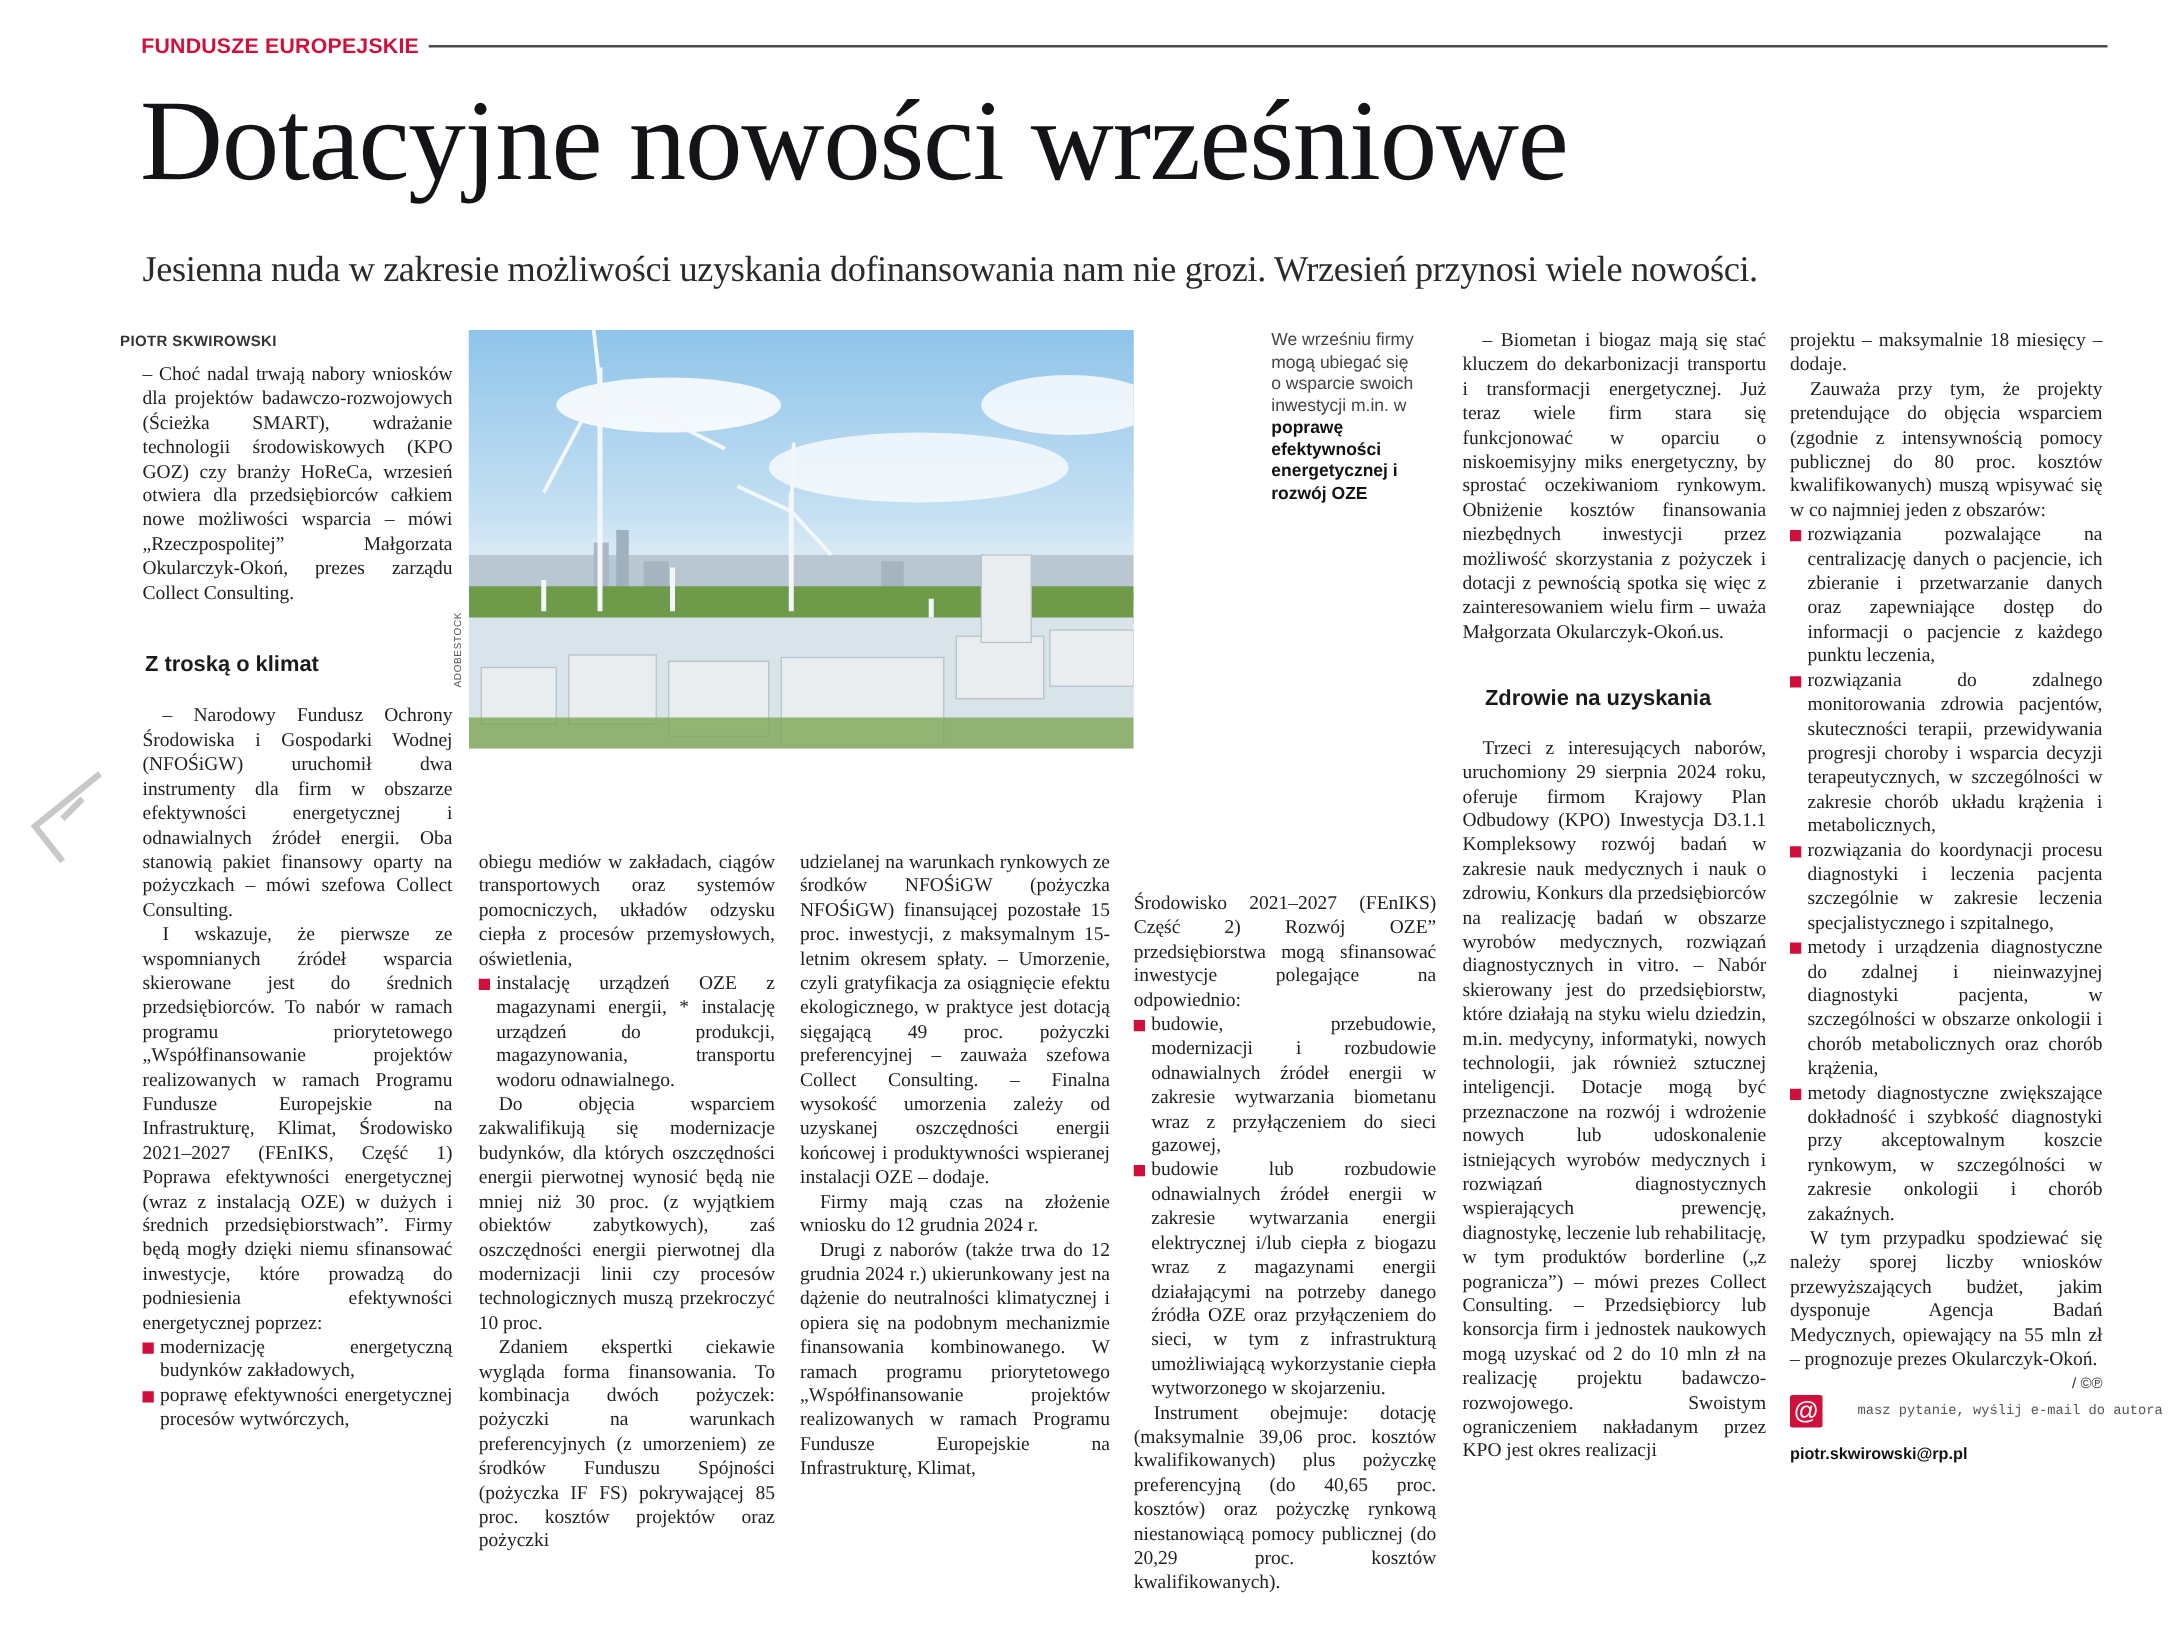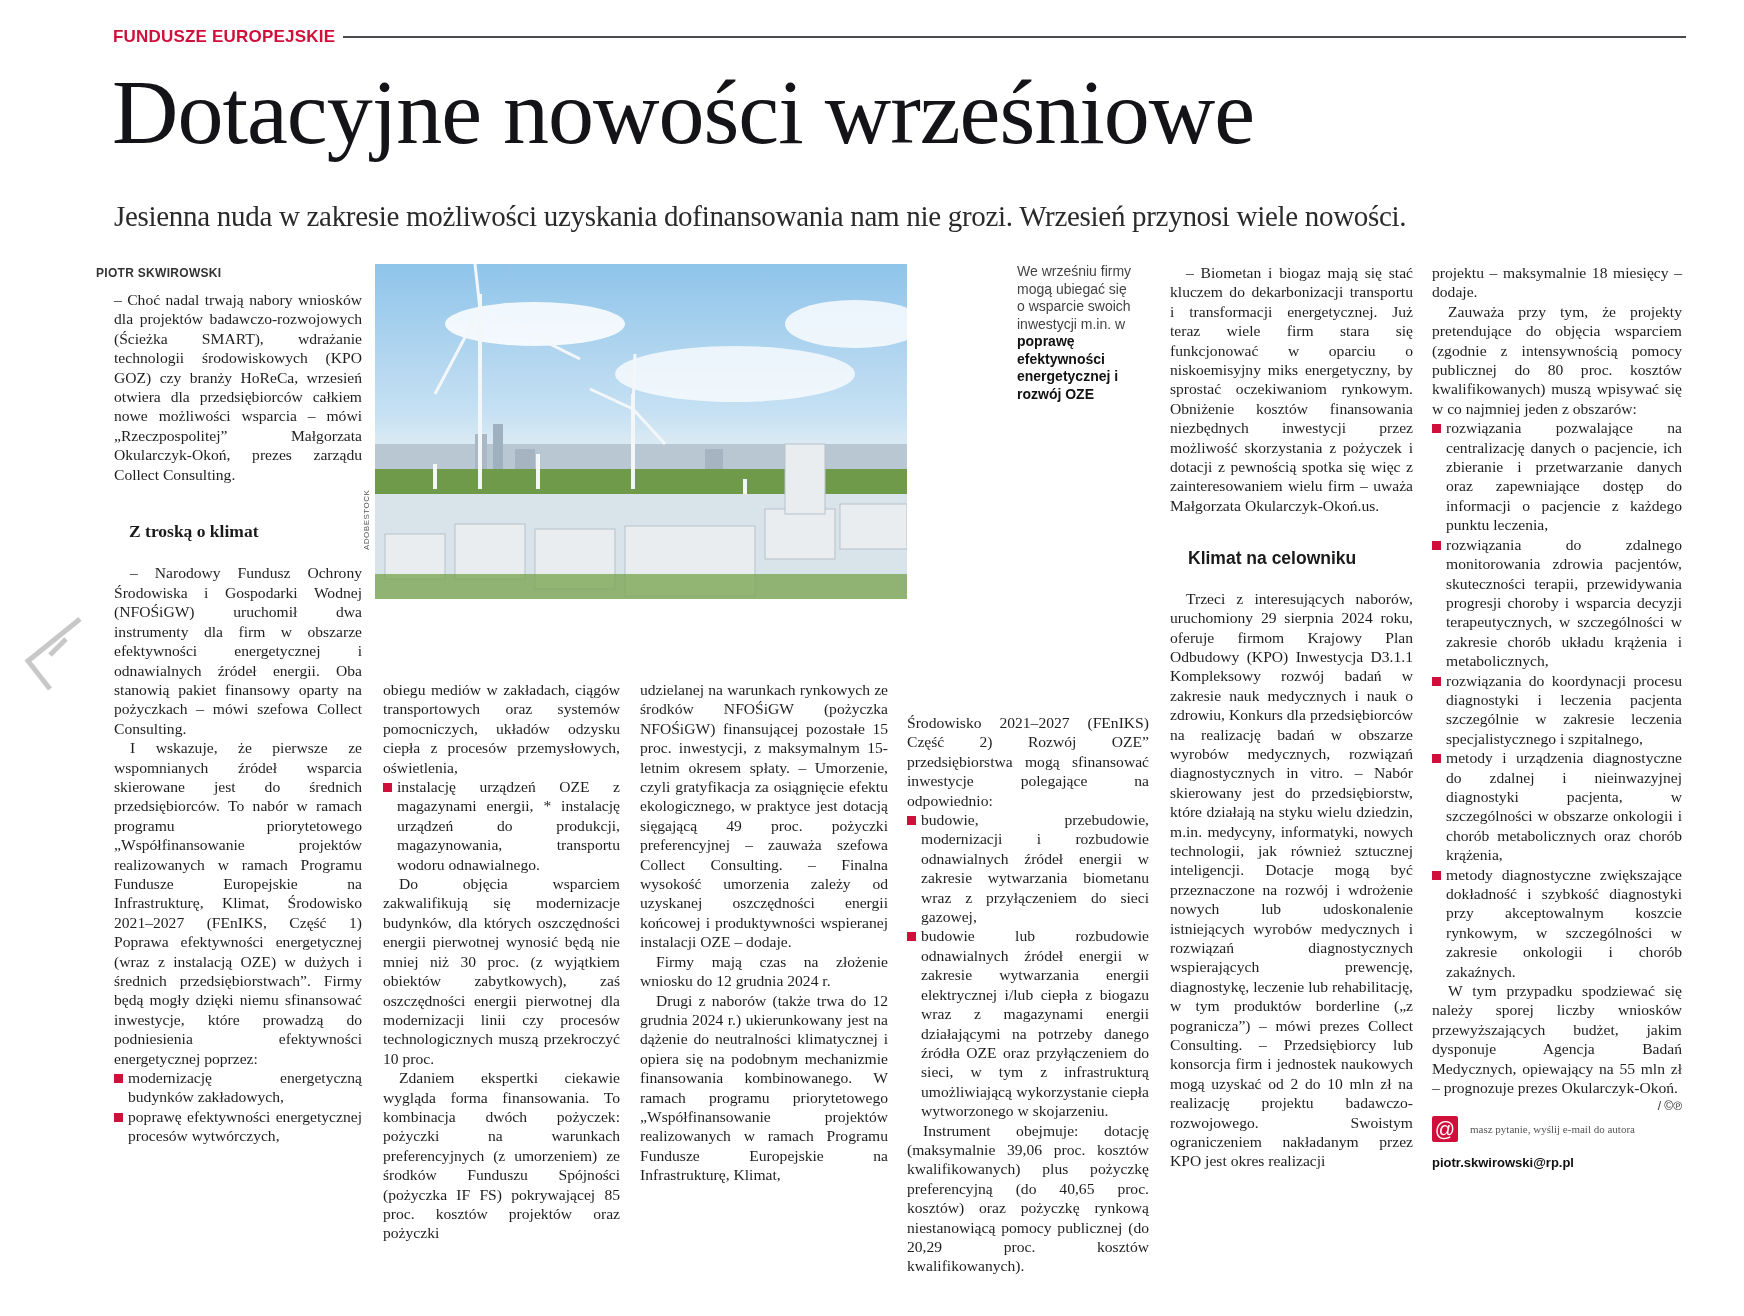--- a/index.html
+++ b/index.html
@@ -24,21 +24,21 @@
   .photo { position:absolute; left:375px; top:264px; width:532px; height:335px; overflow:hidden; background:linear-gradient(#8fc4ea 0%, #c7e1f3 45%, #e9f1f5 60%); }
   .credit { position:absolute; left:362px; top:550px; font-family:"Liberation Sans", sans-serif; font-size:8px; color:#555; transform:rotate(-90deg); transform-origin:left top; letter-spacing:0.5px; }
 
   .caption { position:absolute; left:1017px; top:263px; width:120px; font-family:"Liberation Sans", sans-serif; font-size:14px; line-height:17.5px; color:#444; }
   .caption b { color:#111; }
 
   .nav-arrow { position:absolute; left:22px; top:615px; width:62px; height:80px; cursor:pointer; }
 
   .contact-row { position:absolute; left:1432px; top:1116px; display:flex; align-items:center; }
   .at-icon { width:26px; height:26px; background:#d0103a; color:#fff; font-family:"Liberation Sans", sans-serif; font-size:20px; display:flex; align-items:center; justify-content:center; border-radius:2px; }
-  .contact-hint { font-family:Liberation Serif, serif; font-size:11px; color:#555; margin-left:12px; }
+  .contact-hint { font-family:Liberation Mono, monospace; font-size:11px; color:#555; margin-left:28px; }
   .contact-email { position:absolute; left:1432px; top:1155px; font-family:"Liberation Sans", sans-serif; font-weight:bold; font-size:13px; color:#111; }
   .author-sign { font-family:"Liberation Sans", sans-serif; font-size:12px; color:#333; float:right; }
 </style>
 </head>
 <body>
 
 <div class="nav-arrow">
   <svg width="62" height="80" viewBox="0 0 62 80">
     <polyline points="58,4 6,46 28,74" fill="none" stroke="#c8c8c8" stroke-width="5"></polyline>
     <polyline points="44,24 28,40" fill="none" stroke="#c8c8c8" stroke-width="5"></polyline>
@@ -50,21 +50,21 @@
   <span class="section-rule"></span>
 </div>
 
 <h1 class="headline">Dotacyjne nowości wrześniowe</h1>
 <div class="lead">Jesienna nuda w zakresie możliwości uzyskania dofinansowania nam nie grozi. Wrzesień przynosi wiele nowości.</div>
 <div class="byline">PIOTR SKWIROWSKI</div>
 
 <div class="col" style="left:114px; top:290px; width:248px;">
   <p class="noindent">– Choć nadal trwają nabory wniosków dla projektów badawczo-rozwojowych (Ścieżka SMART), wdrażanie technologii środowiskowych (KPO GOZ) czy branży HoReCa, wrzesień otwiera dla przedsiębiorców całkiem nowe możliwości wsparcia – mówi „Rzeczpospolitej” Małgorzata Okularczyk-Okoń, prezes zarządu Collect Consulting.</p>
   <div style="height:38px"></div>
-  <h3 class="subhead" style="margin-left:15px;font-family:Liberation Serif, serif;">Z troską o klimat</h3>
+  <h3 class="subhead" style="margin-left:2px;">Z troską o klimat</h3>
   <div style="height:22px"></div>
   <p>– Narodowy Fundusz Ochrony Środowiska i Gospodarki Wodnej (NFOŚiGW) uruchomił dwa instrumenty dla firm w obszarze efektywności energetycznej i odnawialnych źródeł energii. Oba stanowią pakiet finansowy oparty na pożyczkach – mówi szefowa Collect Consulting.</p>
   <p>I wskazuje, że pierwsze ze wspomnianych źródeł wsparcia skierowane jest do średnich przedsiębiorców. To nabór w ramach programu priorytetowego „Współfinansowanie projektów realizowanych w ramach Programu Fundusze Europejskie na Infrastrukturę, Klimat, Środowisko 2021–2027 (FEnIKS, Część 1) Poprawa efektywności energetycznej (wraz z instalacją OZE) w dużych i średnich przedsiębiorstwach”. Firmy będą mogły dzięki niemu sfinansować inwestycje, które prowadzą do podniesienia efektywności energetycznej poprzez:</p>
   <p class="bullet">modernizację energetyczną budynków zakładowych,</p>
   <p class="bullet">poprawę efektywności energetycznej procesów wytwórczych,</p>
 </div>
 
 <div class="photo">
   <svg width="532" height="335" viewBox="0 0 532 335">
     <ellipse cx="160" cy="60" rx="90" ry="22" fill="#ffffff" opacity="0.85"></ellipse>
@@ -127,21 +127,21 @@
 <div class="col" style="left:907px; top:713px; width:242px;">
   <p class="noindent">Środowisko 2021–2027 (FEnIKS) Część 2) Rozwój OZE” przedsiębiorstwa mogą sfinansować inwestycje polegające na odpowiednio:</p>
   <p class="bullet">budowie, przebudowie, modernizacji i rozbudowie odnawialnych źródeł energii w zakresie wytwarzania biometanu wraz z przyłączeniem do sieci gazowej,</p>
   <p class="bullet">budowie lub rozbudowie odnawialnych źródeł energii w zakresie wytwarzania energii elektrycznej i/lub ciepła z biogazu wraz z magazynami energii działającymi na potrzeby danego źródła OZE oraz przyłączeniem do sieci, w tym z infrastrukturą umożliwiającą wykorzystanie ciepła wytworzonego w skojarzeniu.</p>
   <p>Instrument obejmuje: dotację (maksymalnie 39,06 proc. kosztów kwalifikowanych) plus pożyczkę preferencyjną (do 40,65 proc. kosztów) oraz pożyczkę rynkową niestanowiącą pomocy publicznej (do 20,29 proc. kosztów kwalifikowanych).</p>
 </div>
 
 <div class="col" style="left:1170px; top:263px; width:243px;">
   <p>– Biometan i biogaz mają się stać kluczem do dekarbonizacji transportu i transformacji energetycznej. Już teraz wiele firm stara się funkcjonować w oparciu o niskoemisyjny miks energetyczny, by sprostać oczekiwaniom rynkowym. Obniżenie kosztów finansowania niezbędnych inwestycji przez możliwość skorzystania z pożyczek i dotacji z pewnością spotka się więc z zainteresowaniem wielu firm – uważa Małgorzata Okularczyk-Okoń.us.</p>
   <div style="height:34px"></div>
-  <h3 class="subhead" style="margin-left:18px;">Klimat na celowniku</h3>
+  <h3 class="subhead" style="margin-left:18px;">Zdrowie na uzyskania</h3>
   <div style="height:20px"></div>
   <p>Trzeci z interesujących naborów, uruchomiony 29 sierpnia 2024 roku, oferuje firmom Krajowy Plan Odbudowy (KPO) Inwestycja D3.1.1 Kompleksowy rozwój badań w zakresie nauk medycznych i nauk o zdrowiu, Konkurs dla przedsiębiorców na realizację badań w obszarze wyrobów medycznych, rozwiązań diagnostycznych in vitro. – Nabór skierowany jest do przedsiębiorstw, które działają na styku wielu dziedzin, m.in. medycyny, informatyki, nowych technologii, jak również sztucznej inteligencji. Dotacje mogą być przeznaczone na rozwój i wdrożenie nowych lub udoskonalenie istniejących wyrobów medycznych i rozwiązań diagnostycznych wspierających prewencję, diagnostykę, leczenie lub rehabilitację, w tym produktów borderline („z pogranicza”) – mówi prezes Collect Consulting. – Przedsiębiorcy lub konsorcja firm i jednostek naukowych mogą uzyskać od 2 do 10 mln zł na realizację projektu badawczo-rozwojowego. Swoistym ograniczeniem nakładanym przez KPO jest okres realizacji</p>
 </div>
 
 <div class="col" style="left:1432px; top:263px; width:250px;">
   <p class="noindent">projektu – maksymalnie 18 miesięcy – dodaje.</p>
   <p>Zauważa przy tym, że projekty pretendujące do objęcia wsparciem (zgodnie z intensywnością pomocy publicznej do 80 proc. kosztów kwalifikowanych) muszą wpisywać się w co najmniej jeden z obszarów:</p>
   <p class="bullet">rozwiązania pozwalające na centralizację danych o pacjencie, ich zbieranie i przetwarzanie danych oraz zapewniające dostęp do informacji o pacjencie z każdego punktu leczenia,</p>
   <p class="bullet">rozwiązania do zdalnego monitorowania zdrowia pacjentów, skuteczności terapii, przewidywania progresji choroby i wsparcia decyzji terapeutycznych, w szczególności w zakresie chorób układu krążenia i metabolicznych,</p>
   <p class="bullet">rozwiązania do koordynacji procesu diagnostyki i leczenia pacjenta szczególnie w zakresie leczenia specjalistycznego i szpitalnego,</p>

